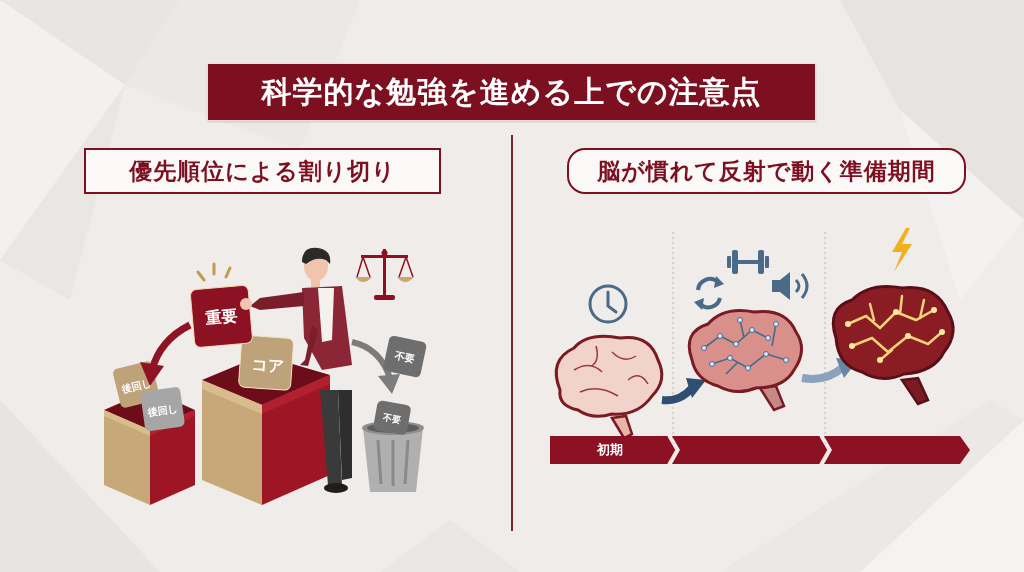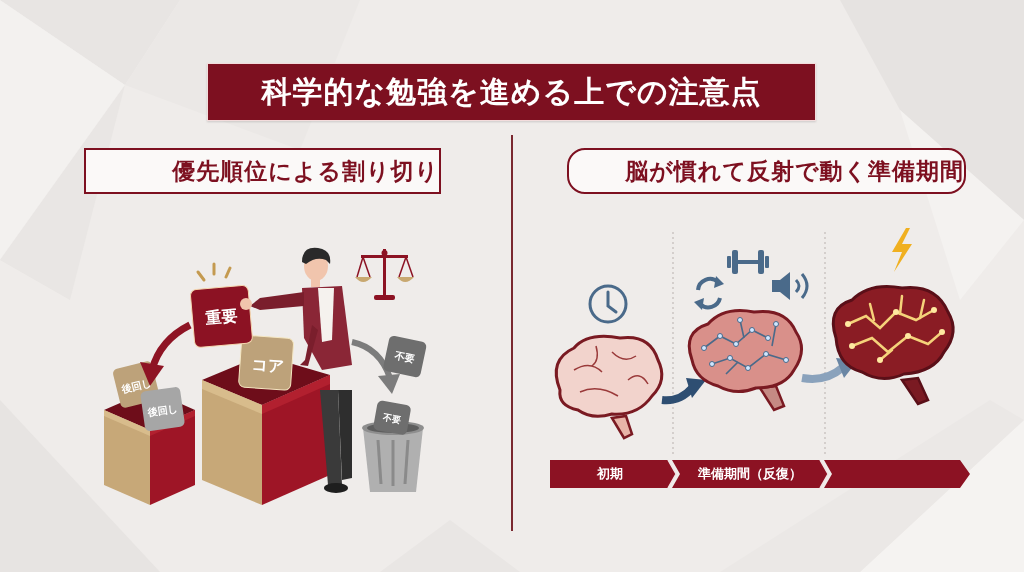--- a/index.html
+++ b/index.html
@@ -22,38 +22,38 @@
     margin-top: 37px;
   }
   .title-text {
     color: #ffffff; font-weight: bold; font-size: 30px; letter-spacing: 1px;
   }
 
   .section-header {
     top: 148px; height: 46px;
     background: #fbf9f8;
     border: 2px solid #7d1020;
-    display: flex; align-items: center; justify-content: flex-end;
+    display: flex; align-items: center; justify-content: center;
     z-index: 2;
   }
   .section-header span {
     color: #7d1020; font-weight: bold; font-size: 23px; letter-spacing: 1px;
   }
   .sh-left { left: 84px; width: 357px; }
   .sh-right { left: 567px; width: 399px; border-radius: 18px; }
 
   .divider {
     left: 511px; top: 135px; width: 2px; height: 396px;
     background: #7a2830; z-index: 2;
   }
 
   .illus { z-index: 1; }
 
   .timeline {
-    left: 550px; top: 460px; width: 422px; height: 16px; z-index: 2;
+    left: 550px; top: 436px; width: 422px; height: 16px; z-index: 2;
   }
   .timeline svg { position: absolute; inset: 0; }
   .tl-label {
     position: absolute; top: 0; height: 28px; display: flex; align-items: center; justify-content: center;
     color: #fff; font-weight: bold; font-size: 13px;
   }
   .card-text { font-family: "DejaVu Sans", sans-serif; font-weight: bold; fill: #fff; }
 </style>
 </head>
 <body>
@@ -271,14 +271,13 @@
 
 <div class="abs timeline">
   <svg width="422" height="28" viewBox="0 0 422 28">
     <polygon points="0,0 118,0 126,14 118,28 0,28" fill="#8c1223"></polygon>
     <polygon points="122,0 270,0 278,14 270,28 122,28 130,14" fill="#8c1223"></polygon>
     <polygon points="274,0 410,0 420,14 410,28 274,28 282,14" fill="#8c1223"></polygon>
     <polyline points="118,0 126,14 118,28" fill="none" stroke="#f2e4e4" stroke-width="1.5"></polyline>
     <polyline points="270,0 278,14 270,28" fill="none" stroke="#f2e4e4" stroke-width="1.5"></polyline>
   </svg>
   <span class="tl-label" style="left:0; width:120px;">初期</span>
-  <span class="tl-label" style="left:126px; width:148px;">準備期間（反復）</span>
 </div>
 
 </body></html>

